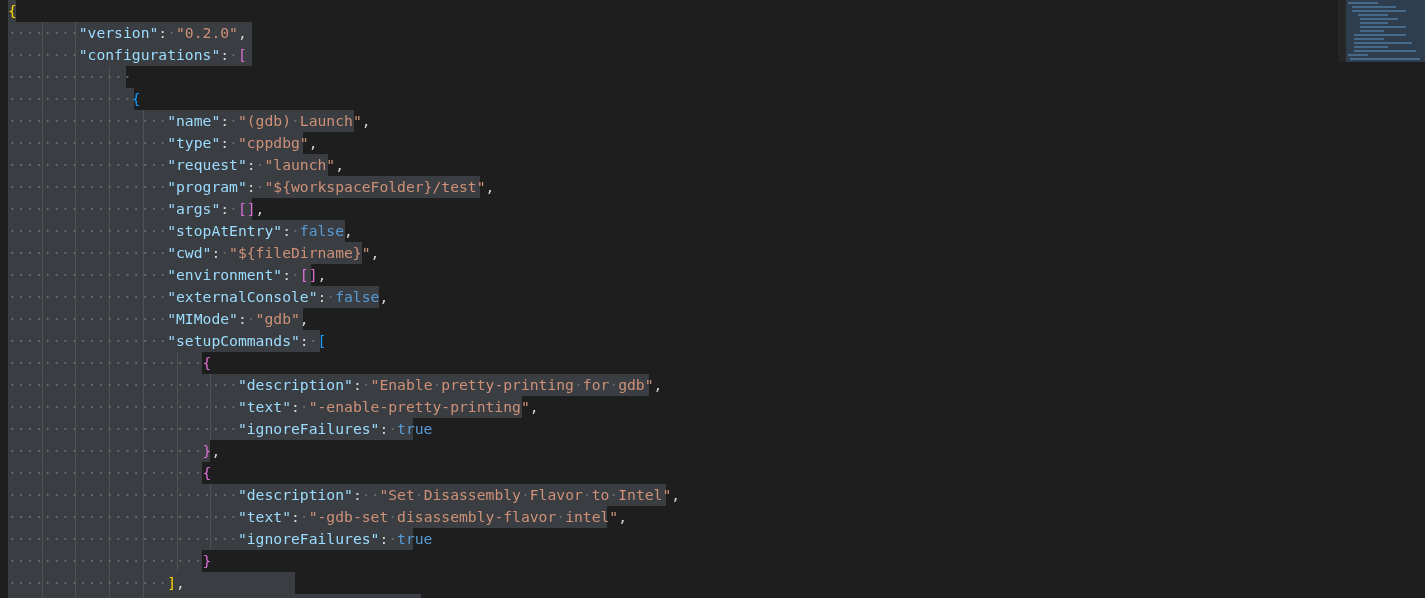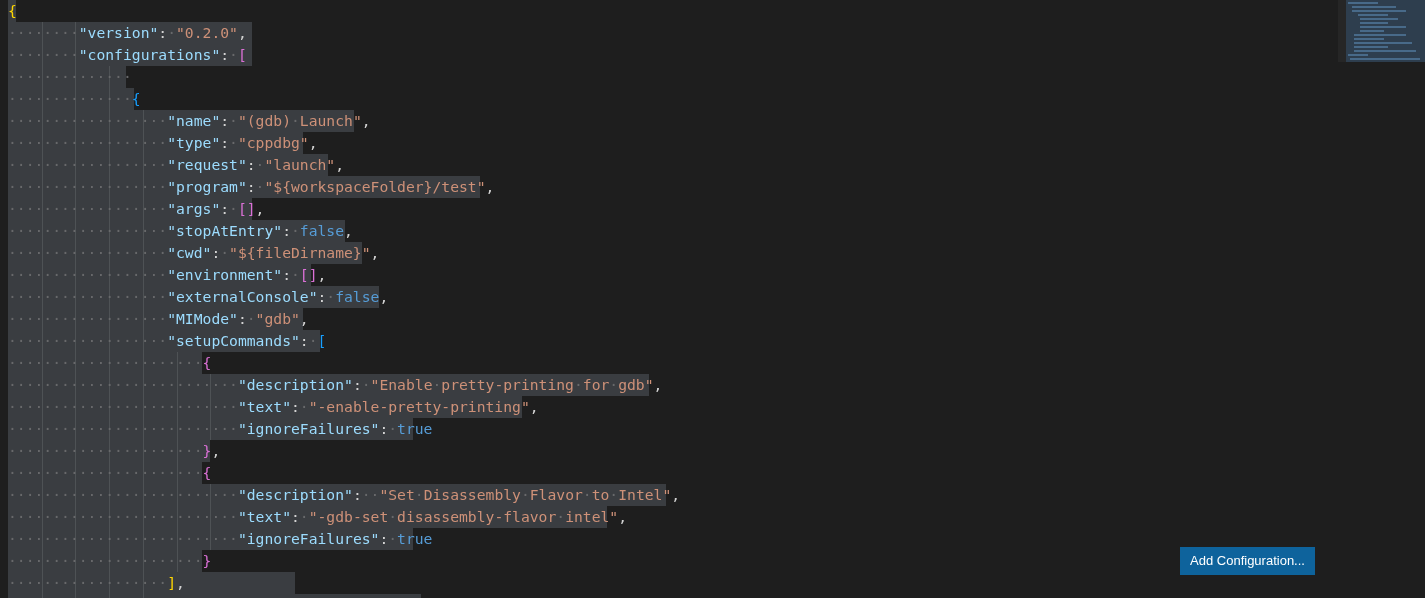--- a/index.html
+++ b/index.html
@@ -177,15 +177,14 @@
         <div class="mm-line" style="top: 34px; left: 16px; width: 52px;"></div>
         <div class="mm-line" style="top: 38px; left: 16px; width: 30px;"></div>
         <div class="mm-line" style="top: 42px; left: 16px; width: 58px;"></div>
         <div class="mm-line" style="top: 46px; left: 16px; width: 34px;"></div>
         <div class="mm-line" style="top: 50px; left: 16px; width: 62px;"></div>
         <div class="mm-line" style="top: 54px; left: 10px; width: 20px;"></div>
         <div class="mm-line" style="top: 58px; left: 12px; width: 70px;"></div>
       </div>
   </div>
 
-  <button id="add-config-btn">Add Configuration...</button>
 
 </div>
 
 </body></html>

